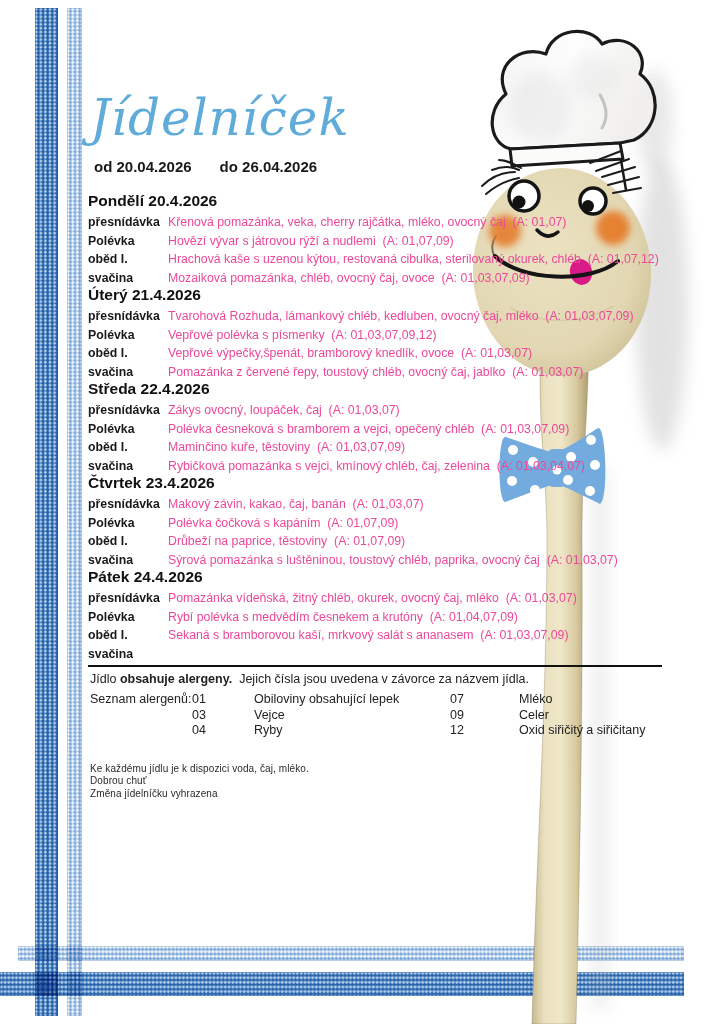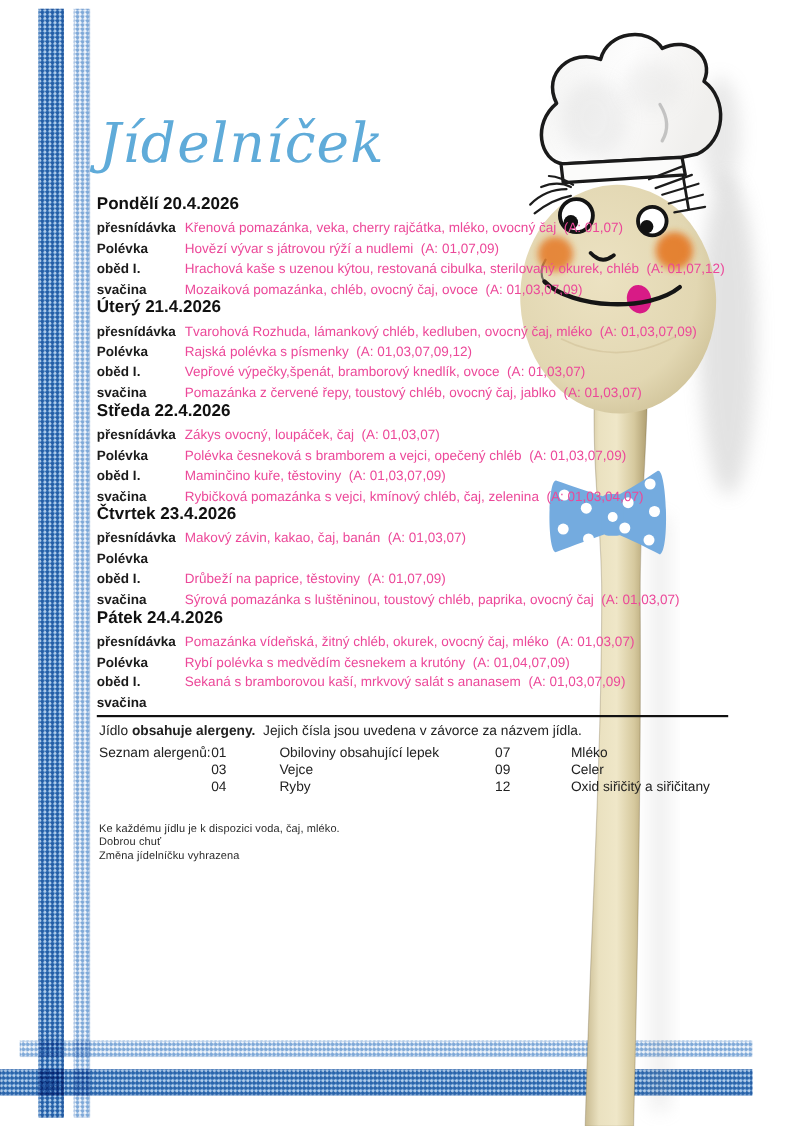--- a/index.html
+++ b/index.html
@@ -30,21 +30,21 @@
     background:
       radial-gradient(circle at 1.2px 1.4px, rgba(255,255,255,.5) 1px, transparent 1.5px) 0 0/3.8px 4.6px,
       radial-gradient(circle at 2px 2.2px, #2a64aa 1.5px, transparent 2px) 1.4px 1px/3.8px 4.6px,
       #6a9fd6;
     box-shadow:inset 0 0 0 1px rgba(25,70,140,.3);}
 
   
   .spoon{position:absolute;left:440px;top:0;width:284px;height:1024px;z-index:2;}
 
   
-  .content{position:absolute;left:88px;top:16px;width:610px;z-index:3;color:#333;}
+  .content{position:absolute;left:88px;top:4px;width:610px;z-index:3;color:#333;}
   .title{margin:84px 0 0 2px;font-family:"DejaVu Serif",serif;font-style:italic;font-weight:500;
          font-size:50px;line-height:60px;color:#5fabd9;letter-spacing:1px;}
   .daterange{margin:10px 0 0 6px;font-size:15px;font-weight:bold;color:#1a1a1a;}
   .daterange .gap{display:inline-block;width:28px;}
   .days{margin-top:18px;}
   .day h2{margin:0 0 4px;font-size:15.5px;line-height:16px;color:#111;}
   .mrow{display:flex;line-height:18.5px;font-size:12.3px;}
   .mrow .lbl{flex:0 0 80px;width:80px;font-weight:bold;color:#1a1a1a;}
   .mrow .txt{white-space:pre;color:#ec4899;}
   .rule{margin:2px 0 4px;border:0;border-top:2px solid #111;width:574px;}
@@ -163,20 +163,23 @@
         <circle cx="155" cy="465" r="5"></circle>
           <circle cx="128" cy="480" r="5"></circle>
         <circle cx="150" cy="491" r="5"></circle>
       </g>
     </g>
   </svg>
 
   <div class="content">
     <h1 class="title">Jídelníček</h1>
 
+    <div class="daterange">
+      <span>od 20.04.2026</span><span class="gap"></span><span>do 26.04.2026</span>
+    </div>
 
     <div class="days">
 
       <section class="day">
         <h2>Pondělí 20.4.2026</h2>
         <div class="mrow">
             <span class="lbl">přesnídávka</span>
             <span class="txt">Křenová pomazánka, veka, cherry rajčátka, mléko, ovocný čaj  (A: 01,07)</span>
           </div>
         <div class="mrow">
@@ -194,21 +197,21 @@
       </section>
 
       <section class="day">
         <h2>Úterý 21.4.2026</h2>
         <div class="mrow">
             <span class="lbl">přesnídávka</span>
             <span class="txt">Tvarohová Rozhuda, lámankový chléb, kedluben, ovocný čaj, mléko  (A: 01,03,07,09)</span>
           </div>
         <div class="mrow">
             <span class="lbl">Polévka</span>
-            <span class="txt">Rajská polévka s písmenky  (A: 01,03,07,09,12)</span>
+            <span class="txt">Vepřové polévka s písmenky  (A: 01,03,07,09,12)</span>
           </div>
         <div class="mrow">
             <span class="lbl">oběd I.</span>
             <span class="txt">Vepřové výpečky,špenát, bramborový knedlík, ovoce  (A: 01,03,07)</span>
           </div>
         <div class="mrow">
             <span class="lbl">svačina</span>
             <span class="txt">Pomazánka z červené řepy, toustový chléb, ovocný čaj, jablko  (A: 01,03,07)</span>
           </div>
       </section>
@@ -234,20 +237,21 @@
       </section>
 
       <section class="day">
         <h2>Čtvrtek 23.4.2026</h2>
         <div class="mrow">
             <span class="lbl">přesnídávka</span>
             <span class="txt">Makový závin, kakao, čaj, banán  (A: 01,03,07)</span>
           </div>
         <div class="mrow">
             <span class="lbl">Polévka</span>
+            <span class="txt">Polévka čočková s kapáním  (A: 01,07,09)</span>
           </div>
         <div class="mrow">
             <span class="lbl">oběd I.</span>
             <span class="txt">Drůbeží na paprice, těstoviny  (A: 01,07,09)</span>
           </div>
         <div class="mrow">
             <span class="lbl">svačina</span>
             <span class="txt">Sýrová pomazánka s luštěninou, toustový chléb, paprika, ovocný čaj  (A: 01,03,07)</span>
           </div>
       </section>

